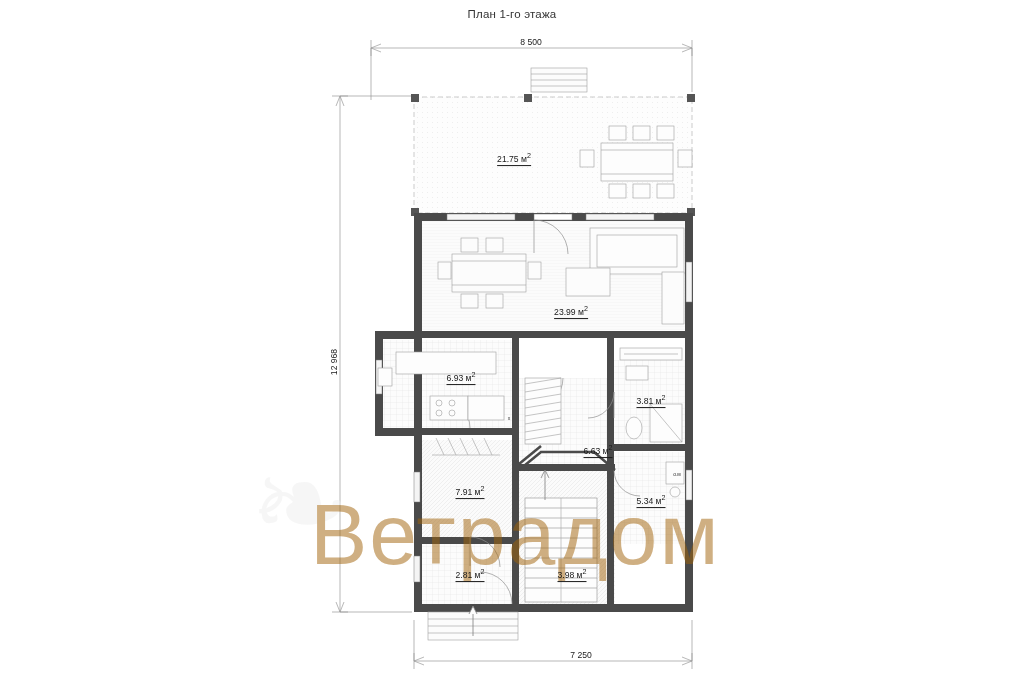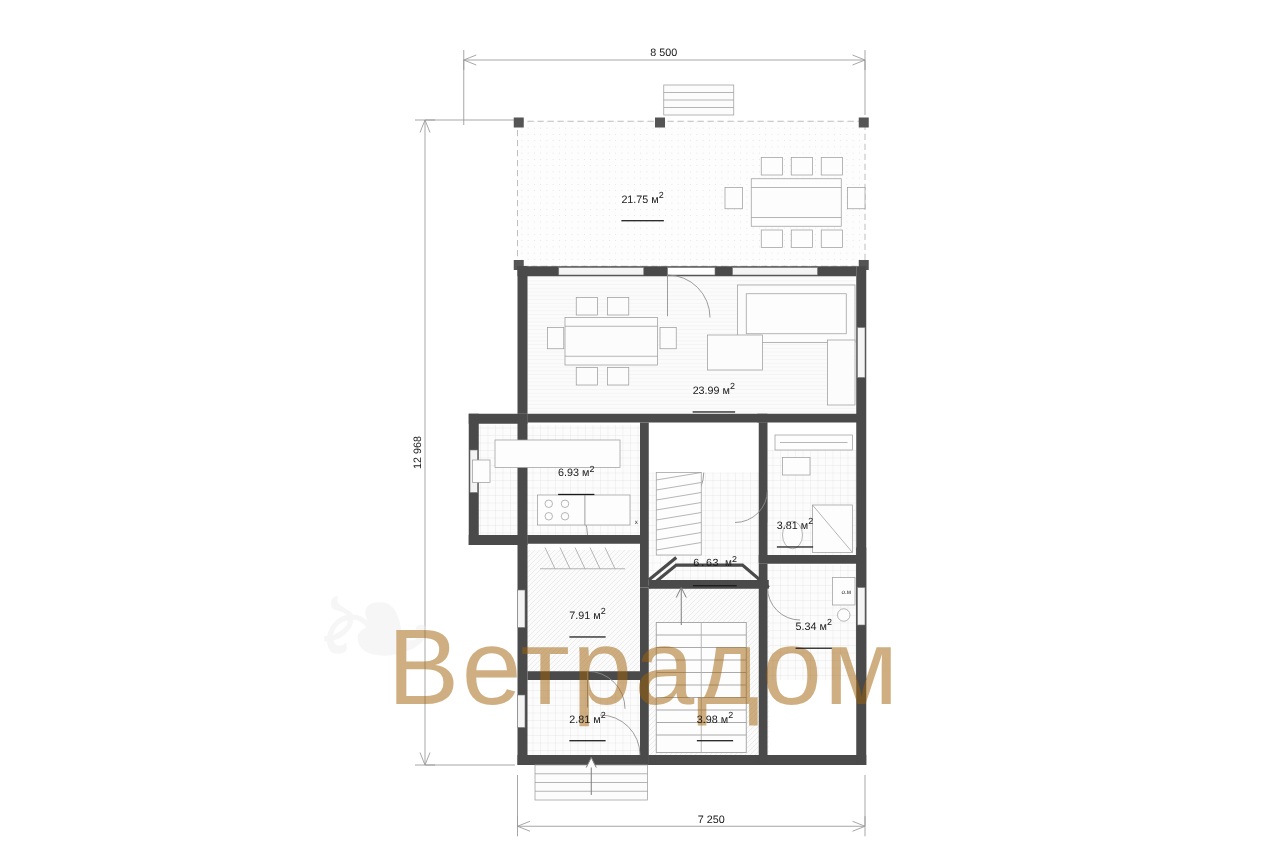--- a/index.html
+++ b/index.html
@@ -64,21 +64,21 @@
   .area-label {
     position: absolute;
     font-size: 8.6px;
     color: #1a1a1a;
     text-align: center;
     white-space: nowrap;
     transform: translate(-50%, -50%);
   }
   .area-label .u {
     border-bottom: 1px solid #1a1a1a;
-    padding-bottom: 12px;
+    padding-bottom: 1px;
   }
   .dim-label {
     position: absolute;
     font-size: 8.6px;
     color: #1a1a1a;
     white-space: nowrap;
     transform: translate(-50%, -50%);
   }
   .dim-label.vert {
     transform: translate(-50%, -50%) rotate(-90deg);
@@ -89,20 +89,21 @@
     color: #333;
     white-space: nowrap;
     transform: translate(-50%, -50%);
   }
 </style>
 </head>
 <body>
 
 <div id="stage">
 
+  <div class="title">План 1-го этажа</div>
 
   <div class="watermark">
     <div class="wm-orn">❧</div>
     <div class="wm-text">Ветрадом</div>
   </div>
 
   <svg width="1024" height="680" viewBox="0 0 1024 680">
     <defs>
       <pattern id="floorHatch" width="4" height="4" patternUnits="userSpaceOnUse">
         <rect width="4" height="4" fill="#fbfbfb"></rect>
@@ -369,39 +370,39 @@
 
   <div class="area-label" style="left:514px; top:158px;">
     <span class="u"><span>21.75 м</span><sup>2</sup></span>
   </div>
   <div class="area-label" style="left:571px; top:311px;text-align:center;">
     <span class="u"><span>23.99 м</span><sup>2</sup></span>
   </div>
   <div class="area-label" style="left:461px; top:377px;">
     <span class="u"><span>6.93 м</span><sup>2</sup></span>
   </div>
-  <div class="area-label" style="left:636px; top:400px;margin-top:19px;">
+  <div class="area-label" style="left:651px; top:400px;">
     <span class="u"><span>3.81 м</span><sup>2</sup></span>
   </div>
-  <div class="area-label" style="left:572px; top:450px;font-family:Liberation Mono, monospace;">
+  <div class="area-label" style="left:598px; top:450px;">
     <span class="u"><span>6.63 м</span><sup>2</sup></span>
   </div>
   <div class="area-label" style="left:651px; top:500px;">
     <span class="u"><span>5.34 м</span><sup>2</sup></span>
   </div>
   <div class="area-label" style="left:470px; top:491px;">
     <span class="u"><span>7.91 м</span><sup>2</sup></span>
   </div>
   <div class="area-label" style="left:470px; top:574px;">
     <span class="u"><span>2.81 м</span><sup>2</sup></span>
   </div>
   <div class="area-label" style="left:572px; top:574px;">
     <span class="u"><span>3.98 м</span><sup>2</sup></span>
   </div>
 
   <div class="tiny" style="left:509px; top:418px;">х</div>
   <div class="tiny" style="left:677px; top:474px;">о.м</div>
 
   <div class="dim-label" style="left:531px; top:42px;text-align:right;">8 500</div>
-  <div class="dim-label" style="left:569px; top:655px;">7 250</div>
+  <div class="dim-label" style="left:581px; top:655px;">7 250</div>
   <div class="dim-label vert" style="left:334px; top:362px;">12 968</div>
 
 </div>
 
 </body></html>

